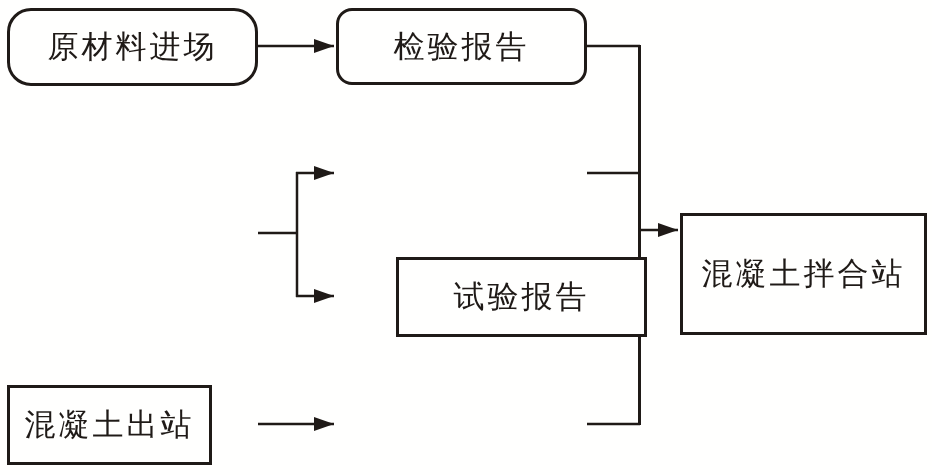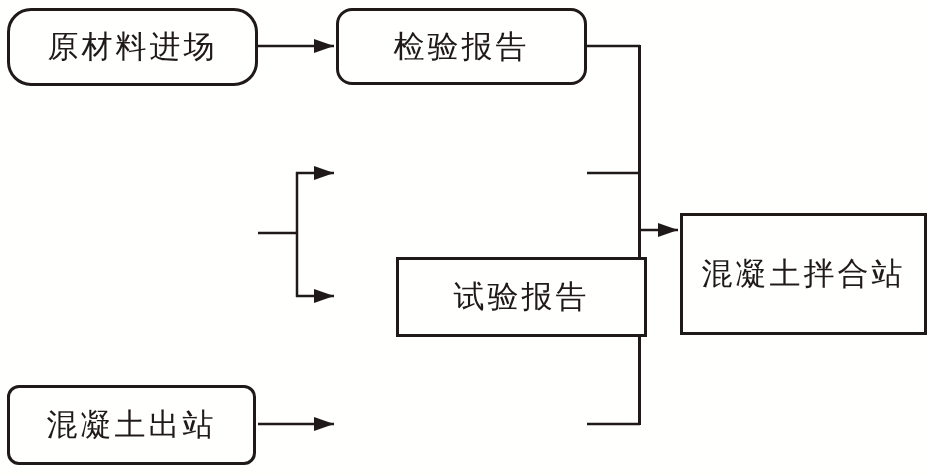--- a/index.html
+++ b/index.html
@@ -35,21 +35,21 @@
     letter-spacing: 3px;
     line-height: 44px;
     text-align: center;
     white-space: nowrap;
   }
   .node-raw-material        { left: 7px;   top: 8px;   width: 251px; height: 78px; border-radius: 24px; }
   .node-inspection-report   { left: 336px; top: 8px;   width: 251px; height: 77px; border-radius: 16px; }
   .node-concrete-production { left: 7px;   top: 193px; width: 251px; height: 80px; }
   .node-auto-measurement    { left: 336px; top: 134px; width: 251px; height: 79px; }
   .node-test-report         { left: 356px; top: 257px; width: 251px; height: 80px; margin-left: 40px; }
-  .node-concrete-out        { left: 7px;   top: 385px; width: 249px; height: 80px; border-radius: 12px; }
+  .node-concrete-out        { left: 7px;   top: 385px; width: 205px; height: 80px; }
   .node-system              { left: 680px; top: 169px; width: 247px; height: 122px; margin-top: 44px; }
 </style>
 </head>
 <body>
 
 <div class="canvas">
 
   <svg class="connectors" viewBox="0 0 932 475" xmlns="http://www.w3.org/2000/svg">
     <defs>
       <marker id="arrow" markerUnits="userSpaceOnUse" markerWidth="22" markerHeight="16" refX="20" refY="7" orient="auto">

